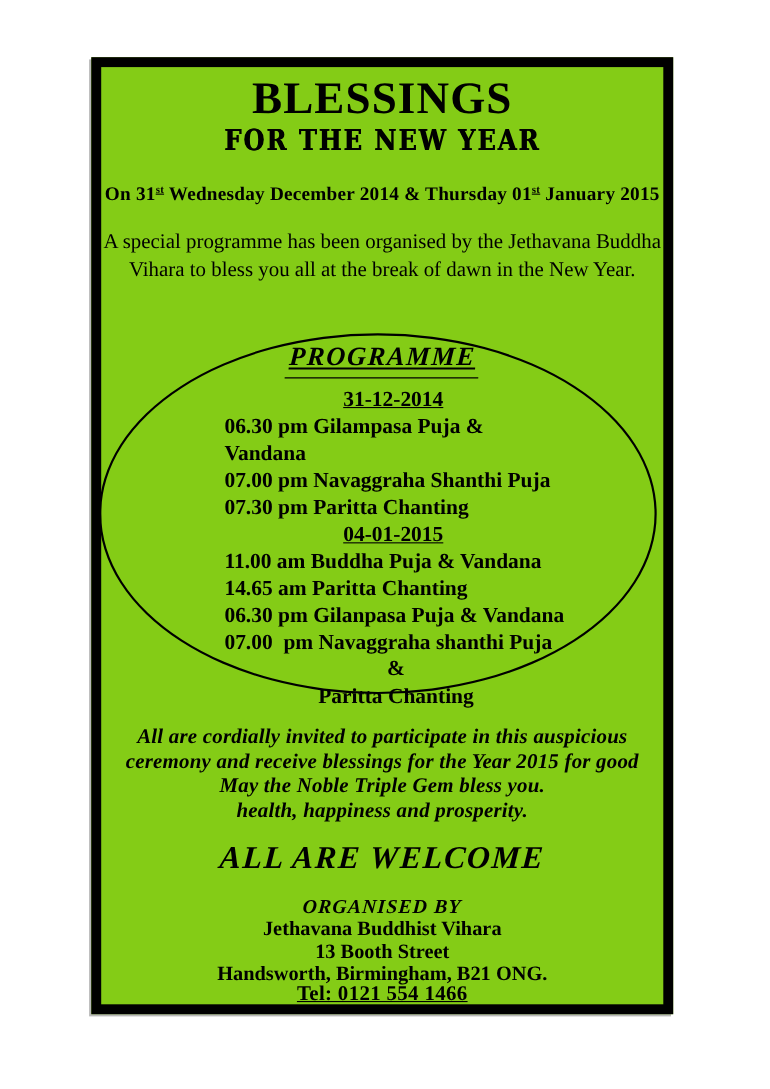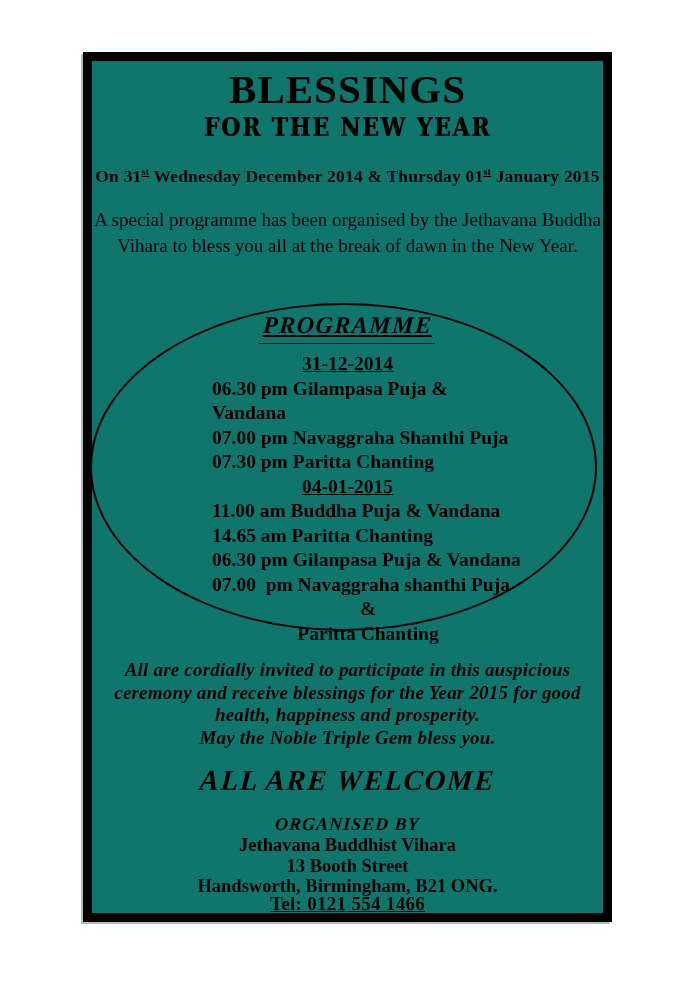--- a/index.html
+++ b/index.html
@@ -5,21 +5,21 @@
   html,body{margin:0;padding:0;}
   body{
     width:700px;height:990px;position:relative;background:#ffffff;
     font-family:"Liberation Serif", serif;color:#000;
     -webkit-font-smoothing:antialiased;
   }
   .frame{
     position:absolute;left:83px;top:52px;width:529px;height:870px;
     border:9px solid #000;box-sizing:border-box;
     box-shadow:-2px 2px 0 #b9b9b9;
-    background:#0f766e;
+    background:#84cc16;
   }
   .abs{position:absolute;left:0;right:0;text-align:center;}
   .title{
     top:5px;font-size:41px;font-weight:bold;letter-spacing:1px;line-height:46px;
   }
   .subtitle{
     top:52px;font-size:25px;font-weight:bold;line-height:30px;
     font-family:"DejaVu Serif", serif;letter-spacing:2px;
     transform:scale(0.88,1.05);text-shadow:0.6px 0 0 #000;
   }
@@ -37,24 +37,24 @@
   .prog-heading{
     top:247px;font-size:24px;font-weight:bold;font-style:italic;
     letter-spacing:1.5px;line-height:34px;
   }
   .prog-heading .u{
     display:inline-block;text-decoration:underline;
     border-bottom:1.5px solid #000;padding:0 3px 1px;transform:skewX(-4deg);
   }
   .schedule{
     position:absolute;top:291px;left:0;right:0;
-    font-size:19.5px;font-weight:bold;line-height:24.5px;
+    font-size:19.5px;font-weight:bold;line-height:24.5px;padding-left:20px;
   }
   .sched-date{text-align:center;text-decoration:underline;}
-  .sched-items{margin-left:120px;width:312px;text-align:left;}
+  .sched-items{margin-left:92px;width:312px;text-align:left;}
   .schedule-item{white-space:pre-wrap;}
   .sched-center{text-align:center;}
   .invitation{
     top:598px;font-size:19px;font-weight:bold;font-style:italic;line-height:22.5px;
     letter-spacing:0.2px;
   }
   .welcome{
     top:701px;font-size:29px;font-weight:bold;font-style:italic;
     letter-spacing:1.5px;line-height:36px;transform:skewX(-4deg);
   }
@@ -101,22 +101,22 @@
       <div class="schedule-item">06.30 pm Gilanpasa Puja &amp; Vandana</div>
       <div class="schedule-item">07.00  pm Navaggraha shanthi Puja</div>
       <div class="sched-center">&amp;</div>
       <div class="sched-center">Paritta Chanting</div>
     </div>
   </div>
 
   <div class="abs invitation">
     <div>All are cordially invited to participate in this auspicious</div>
     <div>ceremony and receive blessings for the Year 2015 for good</div>
+    <div>May the Noble Triple Gem bless you.</div>
     <div>health, happiness and prosperity.</div>
-    <div>May the Noble Triple Gem bless you.</div>
   </div>
 
   <div class="abs welcome">ALL ARE WELCOME</div>
 
   <div class="abs organised">ORGANISED BY</div>
 
   <div class="abs org-block">
     <div>Jethavana Buddhist Vihara</div>
     <div>13 Booth Street</div>
     <div>Handsworth, Birmingham, B21 ONG.</div>

